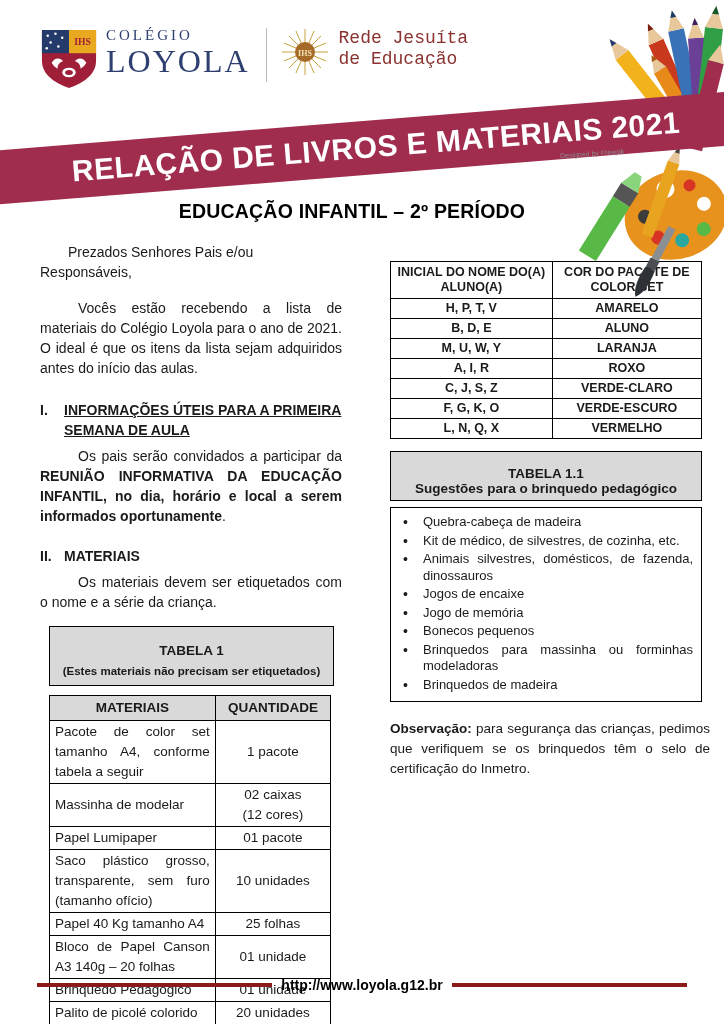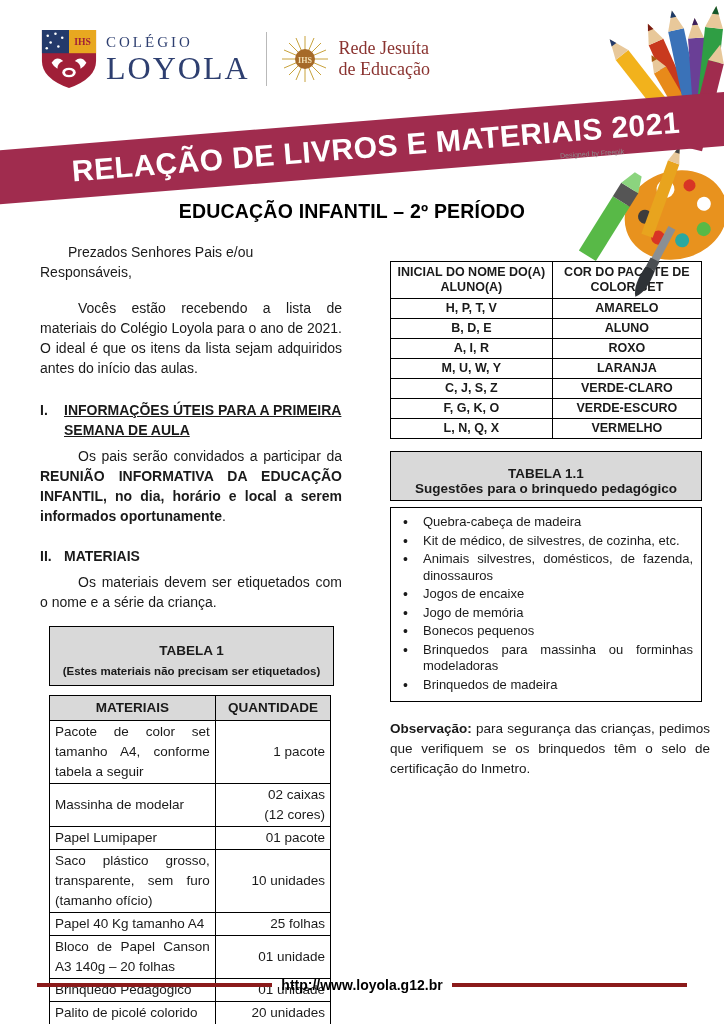--- a/index.html
+++ b/index.html
@@ -2,28 +2,28 @@
 <html><head>
 <meta charset="utf-8">
 <style>
   html,body{margin:0;padding:0;background:#ffffff;}
   .page{
     position:relative;width:724px;height:1024px;margin:0 auto;
     background:#ffffff;overflow:hidden;
     font-family:"Liberation Sans",sans-serif;color:#1a1a1a;
   }
   
-  .logos{position:absolute;top:28px;left:40px;display:flex;align-items:center;z-index:3;}
+  .logos{position:absolute;top:28px;left:40px;display:flex;z-index:3;}
   .shield{width:58px;height:62px;}
   .school-text{margin-left:8px;line-height:1;}
   .school-line1{font-family:"Liberation Serif",serif;font-size:15px;letter-spacing:3px;color:#2e3f70;}
   .school-line2{font-family:"Liberation Serif",serif;font-size:32px;letter-spacing:2px;color:#2e3f70;margin-top:2px;}
   .logo-divider{width:1px;height:54px;background:#b9b9b9;margin:0 14px 0 16px;}
   .medallion{width:48px;height:48px;margin-right:10px;}
-  .network-text{font-family:Liberation Serif, serif;font-size:18px;color:#8a3330;line-height:1.15;}
+  .network-text{font-family:Liberation Mono, monospace;font-size:18px;color:#8a3330;line-height:1.15;}
   
   .ribbon{
     position:absolute;top:120px;left:-34px;width:820px;height:54px;
     background:#a02c4e;transform:rotate(-4.6deg);z-index:2;
     display:flex;align-items:center;justify-content:center;
   }
   .ribbon-title{
     color:#ffffff;font-size:30px;font-weight:bold;letter-spacing:.5px;white-space:nowrap;
   }
   .freepik{position:absolute;top:150px;left:560px;font-size:7px;color:#8c8c8c;z-index:3;transform:rotate(-4deg);}
@@ -52,21 +52,21 @@
   }
   .gray-box .t1{font-size:13.5px;font-weight:bold;}
   .gray-box .t2{font-size:11.5px;font-weight:bold;}
   .tabela1-box{margin-left:9px;width:279px;margin-bottom:9px;}
   
   table{border-collapse:collapse;}
   .materials-table{margin-left:9px;width:282px;font-size:13.5px;}
   .materials-table th,.materials-table td{border:1.6px solid #000;padding:1px 5px;line-height:20px;}
   .materials-table th{background:#d9d9d9;font-size:13.5px;text-align:center;padding:2px;}
   .materials-table td.mat{text-align:justify;width:59%;}
-  .materials-table td.qty{text-align:right;width:41%;white-space:pre-line;}
+  .materials-table td.qty{text-align:center;width:41%;white-space:pre-line;}
   
   .color-table{width:312px;font-size:12.5px;font-weight:bold;}
   .color-table th,.color-table td{border:1.8px solid #000;text-align:center;line-height:15px;padding:1px 2px;}
   .color-table th{font-size:12.5px;padding:3px 2px;}
   .color-table td{height:17px;}
   
   .tabela11-box{margin-top:12px;}
   .suggestions{
     border:1.6px solid #000;margin-top:6px;padding:6px 8px 6px 4px;
   }
@@ -290,26 +290,26 @@
       <tbody>
         <tr>
             <td>H, P, T, V</td>
             <td>AMARELO</td>
           </tr>
         <tr>
             <td>B, D, E</td>
             <td>ALUNO</td>
           </tr>
         <tr>
+            <td>M, U, W, Y</td>
+            <td>LARANJA</td>
+          </tr>
+        <tr>
             <td>A, I, R</td>
             <td>ROXO</td>
-          </tr>
-        <tr>
-            <td>M, U, W, Y</td>
-            <td>LARANJA</td>
           </tr>
         <tr>
             <td>C, J, S, Z</td>
             <td>VERDE-CLARO</td>
           </tr>
         <tr>
             <td>F, G, K, O</td>
             <td>VERDE-ESCURO</td>
           </tr>
         <tr>

